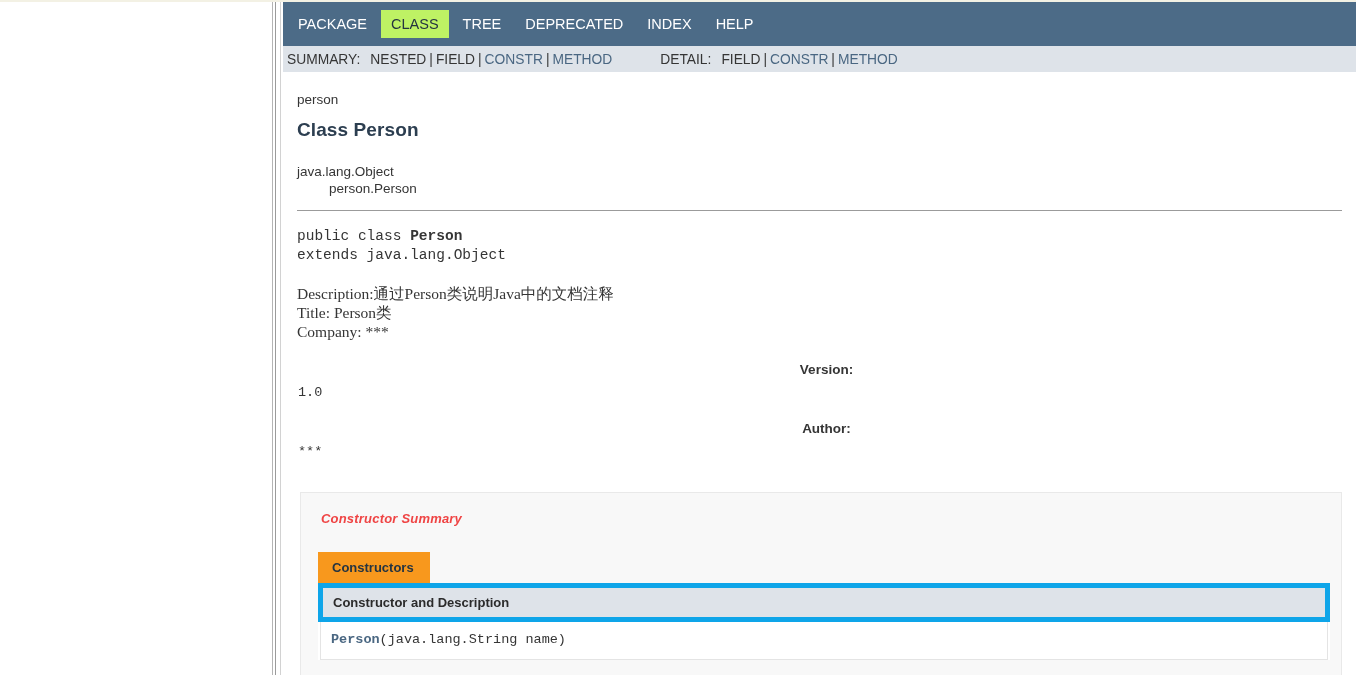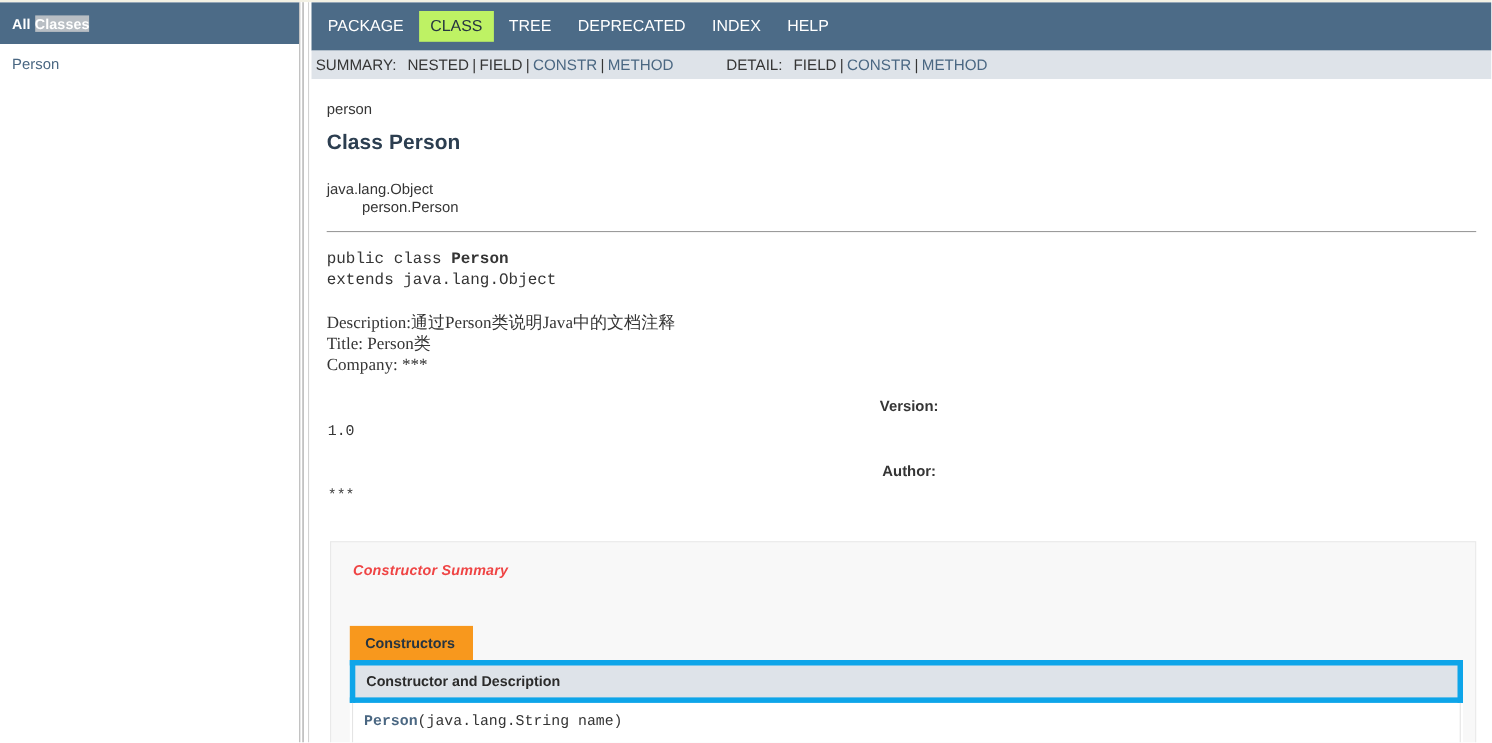--- a/index.html
+++ b/index.html
@@ -218,21 +218,21 @@
   }
   .summary-heading {
     font-size: 13px;
     font-weight: bold;
     font-style: italic;
     color: #ef4444;
     padding: 6px 0 0 9px;
     letter-spacing: .2px;
   }
   .tab-strip {
-    margin-top: 43px;
+    margin-top: 26px;
     padding-left: 6px;
     display: flex;
   }
   .tab-active {
     background: #f8981d;
     color: #253441;
     font-size: 13px;
     font-weight: bold;
     padding: 8px 16px 8px 14px;
     cursor: pointer;
@@ -274,28 +274,20 @@
     cursor: pointer;
   }
 </style>
 </head>
 <body>
 
 <div id="app">
 
   <div class="top-hairline"></div>
 
-  <div class="left-frame">
-    <div class="allclasses-bar">
-      <span class="allclasses-title"><span>All </span><span class="sel-highlight">Classes</span></span>
-    </div>
-    <div class="class-list">
-      <div><span class="class-list-item">Person</span></div>
-    </div>
-  </div>
 
   <div class="frame-divider">
     <div class="d1"></div>
     <div class="d2"></div>
     <div class="d3"></div>
   </div>
 
   <div class="right-frame">
 
     <div class="topnav">

